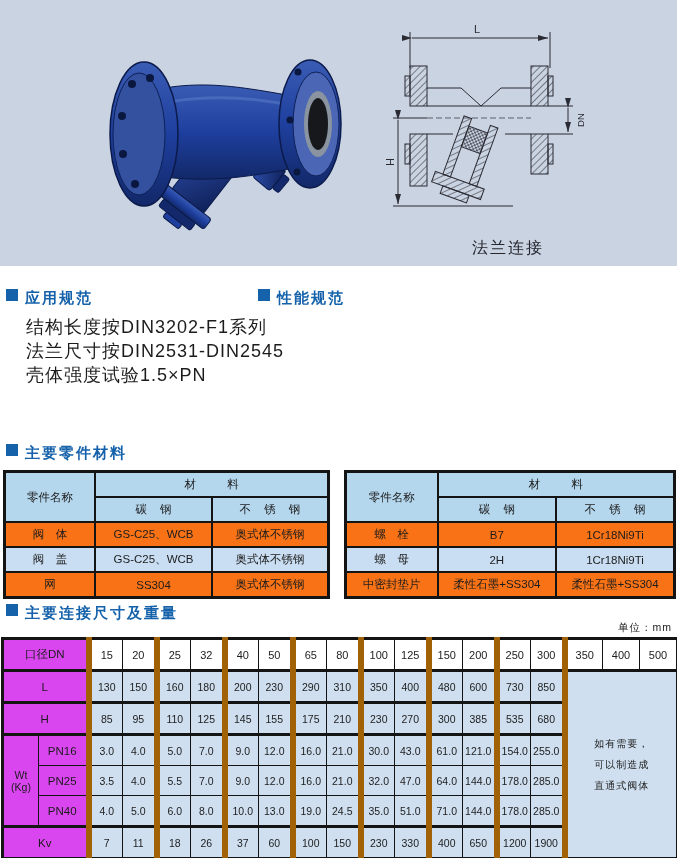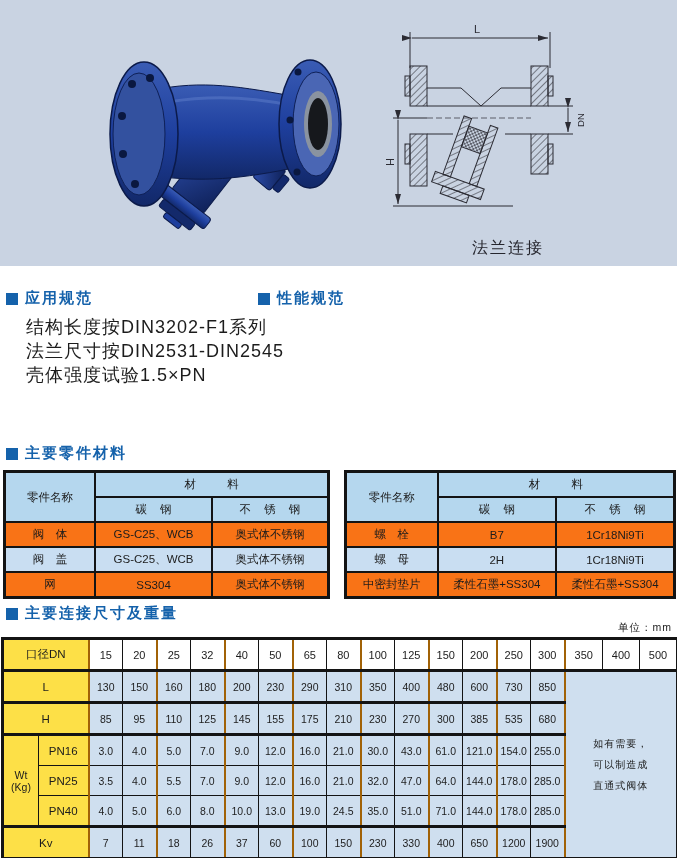--- a/index.html
+++ b/index.html
@@ -1,21 +1,21 @@
 <!DOCTYPE html>
 <html><head>
 <meta charset="utf-8">
 <style>
   html,body{margin:0;padding:0;background:#fff;}
   .page{position:relative;width:677px;height:858px;background:#fff;overflow:hidden;
         font-family:"Liberation Sans","DejaVu Sans",sans-serif;color:#1c1c1c;}
   .hero{position:absolute;left:0;top:0;width:677px;height:266px;background:#c9d3e2;}
   .photo{position:absolute;left:98px;top:24px;}
   .drawing{position:absolute;left:383px;top:18px;}
-  h2.sec{position:absolute;margin:0;display:flex;align-items:center;gap:7px;
+  h2.sec{position:absolute;margin:0;display:flex;gap:7px;
          font-size:15px;font-weight:bold;color:#1562ab;letter-spacing:2px;}
   .sq{width:12px;height:12px;background:#1562ab;display:inline-block;flex:0 0 auto;}
   #sec-app{left:6px;top:289px}
   #sec-perf{left:258px;top:289px}
   #sec-mat{left:6px;top:444px}
   #sec-dim{left:6px;top:604px}
   .app-lines{position:absolute;left:26px;top:319px;}
   .app-line{font-size:18px;height:24px;line-height:17px;letter-spacing:1px;}
   table{border-collapse:collapse;}
   
@@ -30,24 +30,24 @@
   .mat{width:100%;border:3px solid #141414;table-layout:fixed;}
   .mat td{border:2px solid #141414;text-align:center;vertical-align:middle;font-size:11.5px;height:21px;background:#f97316;}
   .mat td.hd{background:#b5d7ee;margin-left:46px;}
   .mat td.spread{letter-spacing:14px;text-indent:14px;}
   .mat td.spread2{letter-spacing:5px;text-indent:5px;}
   .mat tr.alt td{background:#c9def2;}
   
   .unit{position:absolute;right:5px;top:621px;font-size:10.5px;letter-spacing:1px;}
   .dim{position:absolute;left:1px;top:637px;width:675px;border:3px solid #141414;table-layout:fixed;}
   .dim td{border:1px solid #141414;text-align:center;vertical-align:middle;font-size:11px;height:29px;padding:0;}
-  .dim td.lab{background:#fde047;font-size:11.5px;}
+  .dim td.lab{background:#d946ef;font-size:11.5px;}
   .dim td.nh{background:#fff;}
   .dim td.dat{background:#cfdfef;font-size:10.5px;}
-  .dim td.vthick{border-left:2px solid #a16207;}
+  .dim td.vthick{border-left:6px solid #a16207;}
   .dim tr.hthick td{border-top:3px solid #141414;}
   .dim td.note{font-size:10px;}
   .dim td.note div{line-height:21px;letter-spacing:1px;}
   .dim td.wt div{line-height:12px;font-size:10.5px;}
   .cap{font-size:16px;letter-spacing:2px;color:#26262e;text-align:center;margin-top:20px;}
 </style>
 </head>
 <body>
 
 <div class="page">

